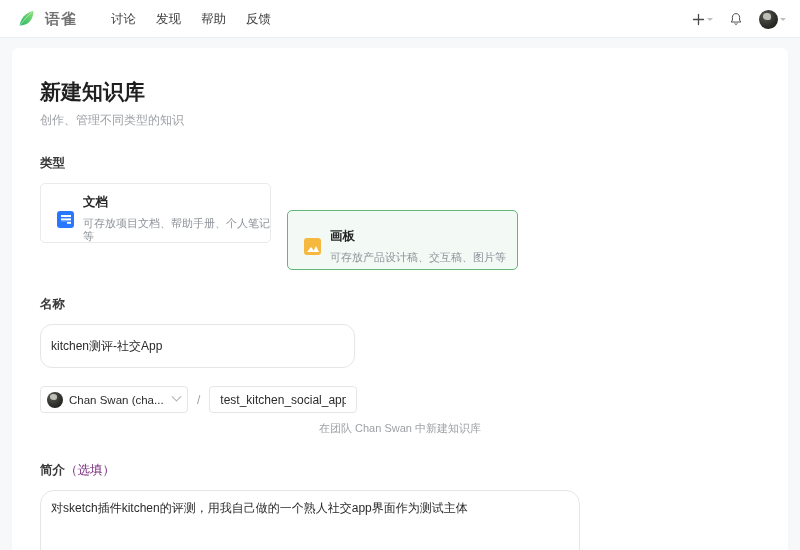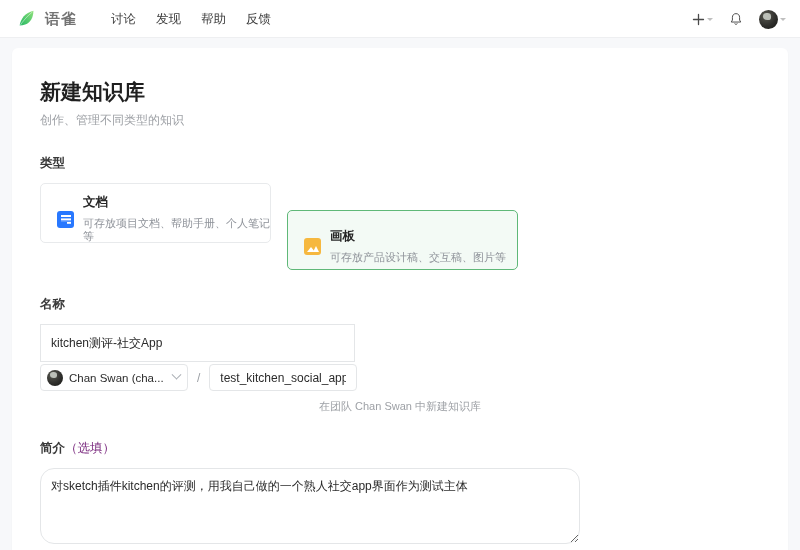--- a/index.html
+++ b/index.html
@@ -124,29 +124,29 @@
     width:0; height:0;
     border-left:3.5px solid transparent; border-right:3.5px solid transparent;
     border-bottom:6.5px solid #fff;
   }
   .type-text { padding-top: 0; }
   .type-name { font-size: 12.5px; font-weight: 700; color: #262626; line-height: 1.2; }
   .type-desc { font-size: 11px; color: #8e9299; margin-top: 7px; line-height: 1.2; }
 
   
   .text-input {
-    width: 315px; height: 38px;
-    border: 1px solid #e4e6e8; border-radius: 0;
+    width: 315px; height: 44px;
+    border: 1px solid #e4e6e8; border-radius: 12px;
     background: #fff;
     font-size: 12px; color: #2b2b2b;
     padding: 0 10px;
     font-family: "Liberation Sans", "DejaVu Sans", sans-serif;
     outline: none;
   }
-  .path-row { display: flex; align-items: center; gap: 9px; margin-top: 2px; }
+  .path-row { display: flex; align-items: center; gap: 9px; margin-top: 18px; }
   .team-select {
     width: 148px; height: 27px;
     border: 1px solid #e4e6e8; border-radius: 4px;
     background: #fff;
     display: flex; align-items: center;
     padding: 0 7px 0 6px;
     cursor: pointer;
   }
   .team-avatar {
     width: 16px; height: 16px; border-radius: 50%;

